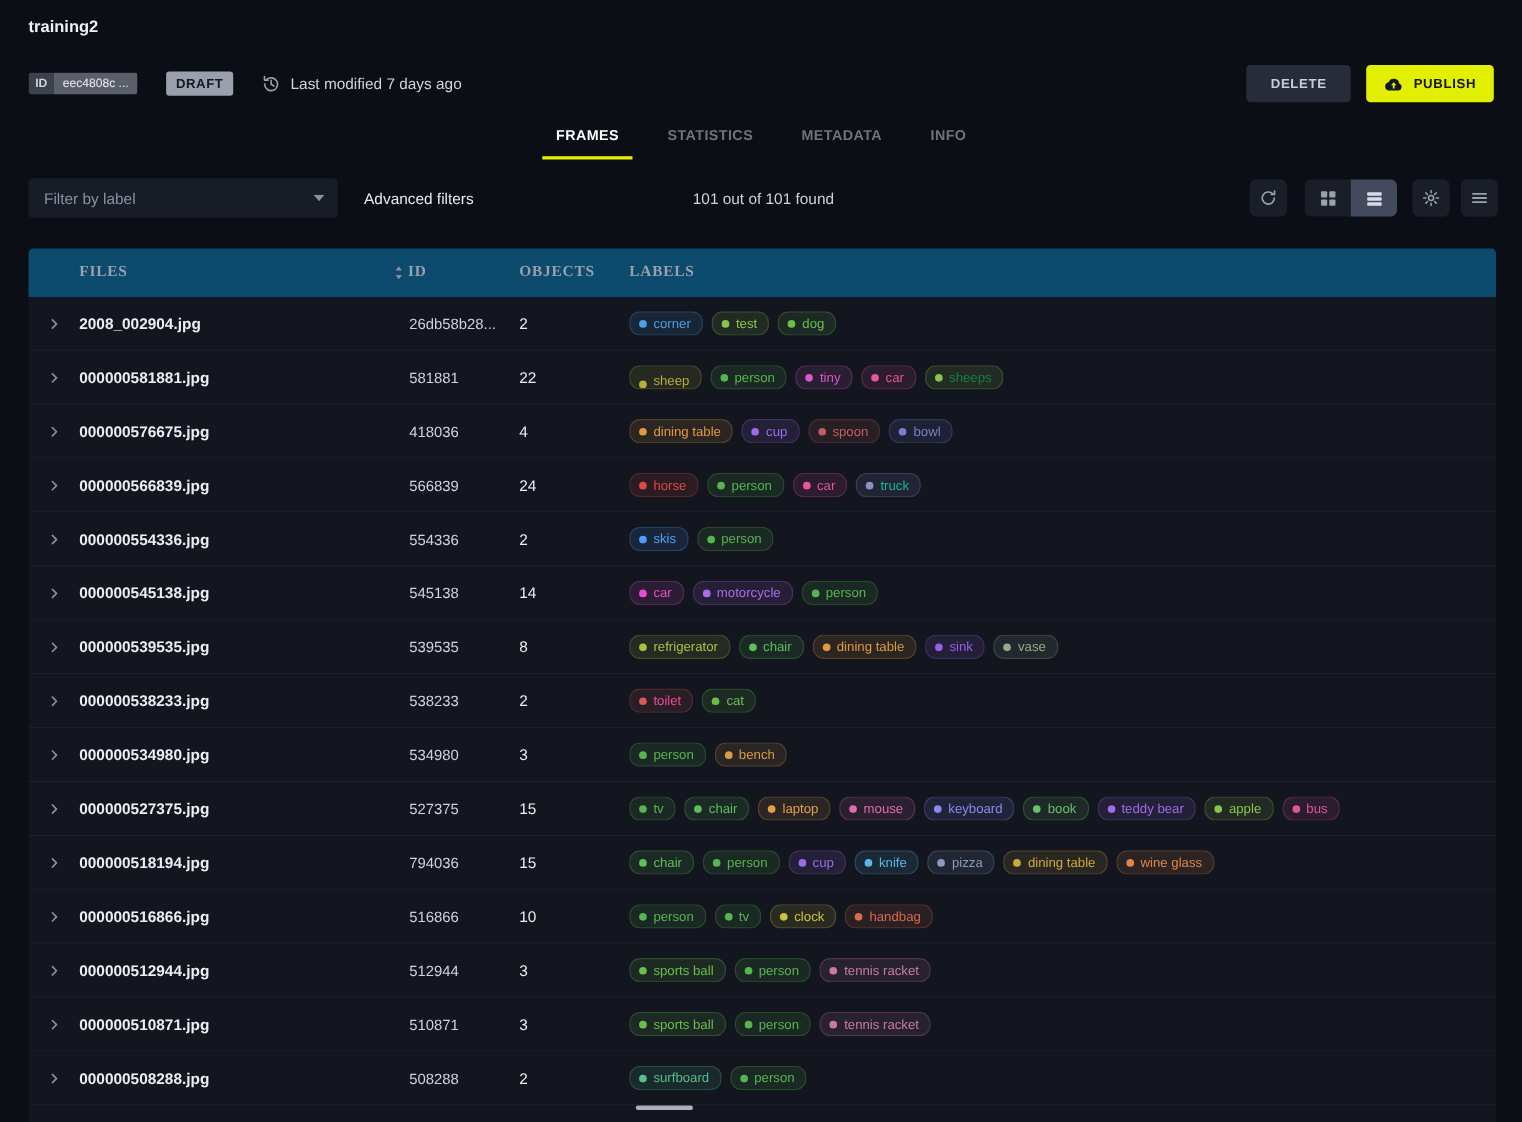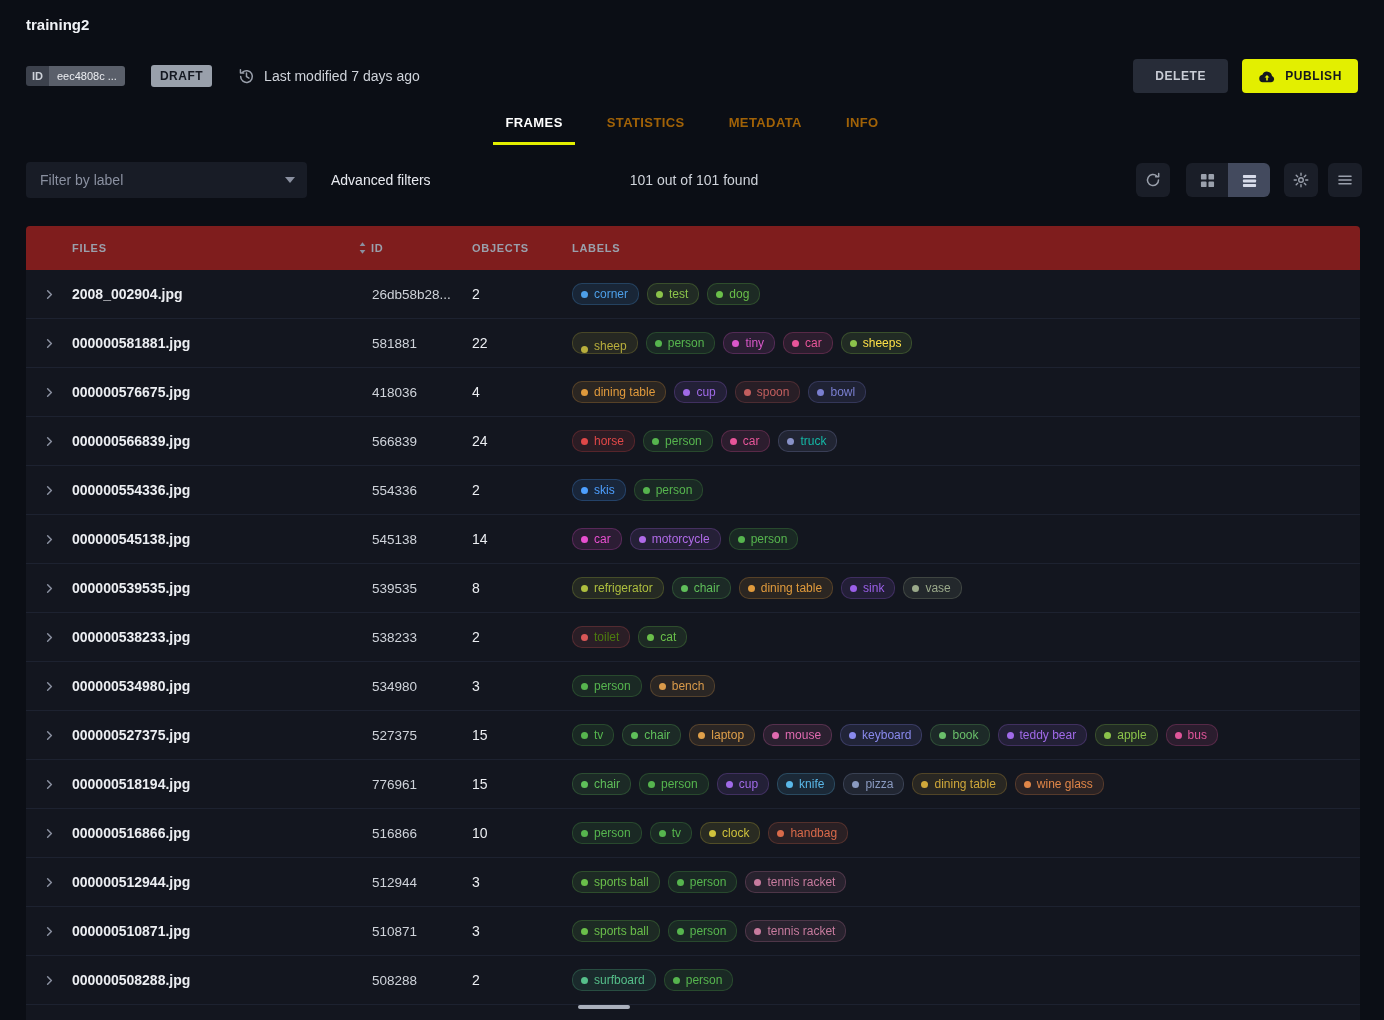--- a/index.html
+++ b/index.html
@@ -17,38 +17,38 @@
   .draft-badge{margin-left:26px;background:#99a0ab;color:#141821;font-size:12px;font-weight:bold;
     padding:4px 9px;border-radius:3px;letter-spacing:.5px;}
   .modified{margin-left:26px;display:flex;align-items:center;gap:9px;color:#cfd3da;font-size:14px;}
   .modified .hicon{display:flex;color:#9aa0ac;}
   .delete-btn{margin-left:auto;background:#272c38;color:#c9cdd6;border:none;height:34px;padding:0 22px;
     border-radius:4px;font-size:12px;font-weight:bold;letter-spacing:.6px;font-family:inherit;cursor:pointer;}
   .publish-btn{margin-left:14px;background:#e3ef00;color:#14171e;border:none;height:34px;padding:0 16px;
     border-radius:4px;font-size:12px;font-weight:bold;letter-spacing:.6px;font-family:inherit;cursor:pointer;
     display:flex;align-items:center;gap:9px;}
   .tabs{display:flex;justify-content:center;gap:20px;margin-top:12px;}
-  .tab{font-size:13px;font-weight:bold;letter-spacing:.4px;color:#a16207;padding:10px 12px 12px;
+  .tab{font-size:13px;font-weight:bold;letter-spacing:.4px;color:#737373;padding:10px 12px 12px;
     border-bottom:3px solid transparent;cursor:pointer;}
   .tab.active{color:#ffffff;border-bottom-color:#e3ef00;}
   .filter-row{display:flex;align-items:center;margin:17px 22px 0 26px;position:relative;height:36px;}
   .filter-select{width:255px;height:36px;background:#181c26;border-radius:4px;display:flex;align-items:center;
     justify-content:space-between;padding:0 12px 0 14px;color:#8a90a0;font-size:14px;cursor:pointer;}
   .advanced{margin-left:12px;color:#e8eaf0;font-size:14px;padding:8px 12px;cursor:pointer;}
   .results{position:absolute;left:50%;transform:translateX(-50%);color:#cfd3da;font-size:14px;}
   .right-icons{margin-left:auto;display:flex;align-items:center;}
   .icon-btn{width:34px;height:34px;background:#1a1e28;border-radius:6px;display:flex;align-items:center;
     justify-content:center;color:#9aa0ac;cursor:pointer;}
   .seg{display:flex;margin-left:16px;border-radius:6px;overflow:hidden;}
   .seg .icon-btn{border-radius:0;width:42px;}
   .seg .icon-btn.active{background:#434a5e;color:#d8dcea;}
   .gap14{margin-left:14px;} .gap10{margin-left:10px;}
   .table{margin:28px 24px 0 26px;}
-  .thead{display:grid;grid-template-columns:46px 300px 100px 100px 1fr;background:#7f1d1d;height:44px;
-    align-items:center;border-radius:4px 4px 0 0;color:#9aa0ac;font-size:11px;font-weight:bold;letter-spacing:.7px;}
+  .thead{display:grid;grid-template-columns:46px 300px 100px 100px 1fr;background:#0c4a6e;height:44px;
+    align-items:center;border-radius:4px 4px 0 0;color:#9aa0ac;font-size:14px;font-weight:bold;letter-spacing:.7px;font-family:Liberation Serif, serif;}
   .th-id{display:flex;align-items:center;gap:4px;cursor:pointer;}
   .th-id .sort{display:flex;color:#8a90a0;margin-left:-14px;}
   .row{display:grid;grid-template-columns:46px 300px 100px 100px 1fr;height:48px;align-items:center;
     background:#13161f;border-bottom:1px solid #1d2230;cursor:pointer;}
   .chevron-cell{display:flex;justify-content:center;}
   .chev{display:flex;color:#8a90a0;}
   .file-cell{font-size:14px;font-weight:bold;color:#eceef2;}
   .id-cell{font-size:13.5px;color:#cfd3da;}
   .obj-cell{font-size:14px;color:#eceef2;}
   .chips{display:flex;gap:8px;align-items:center;flex-wrap:nowrap;overflow:hidden;}
@@ -223,21 +223,21 @@
             <span>person</span>
           </span>
           <span class="chip" style="color: rgb(217, 87, 201); background: rgba(217, 87, 201, 0.12); border: 1px solid rgba(217, 87, 201, 0.24);">
             <span class="dot" style="background: rgb(217, 87, 201);"></span>
             <span>tiny</span>
           </span>
           <span class="chip" style="color: rgb(232, 85, 154); background: rgba(232, 85, 154, 0.12); border: 1px solid rgba(232, 85, 154, 0.24);">
             <span class="dot" style="background: rgb(232, 85, 154);"></span>
             <span>car</span>
           </span>
-          <span class="chip" style="color: #fde047; background: rgba(139, 195, 74, 0.12); border: 1px solid rgba(139, 195, 74, 0.24);">
+          <span class="chip" style="color: #15803d; background: rgba(139, 195, 74, 0.12); border: 1px solid rgba(139, 195, 74, 0.24);">
             <span class="dot" style="background: rgb(139, 195, 74);"></span>
             <span>sheeps</span>
           </span>
         </div>
   </div>
 
   <div class="row">
     <div class="chevron-cell">
       <span class="chev">
         <svg width="15" height="15" viewBox="0 0 16 16" fill="none" stroke="currentColor" stroke-width="1.6" stroke-linecap="round" stroke-linejoin="round">
@@ -389,21 +389,21 @@
       <span class="chev">
         <svg width="15" height="15" viewBox="0 0 16 16" fill="none" stroke="currentColor" stroke-width="1.6" stroke-linecap="round" stroke-linejoin="round">
           <path d="M6 4l4 4-4 4"></path>
         </svg>
       </span>
     </div>
     <div class="file-cell">000000538233.jpg</div>
     <div class="id-cell">538233</div>
     <div class="obj-cell">2</div>
     <div class="chips">
-          <span class="chip" style="color: #4d7c0f; background: rgba(217, 87, 87, 0.12); border: 1px solid rgba(217, 87, 87, 0.24);">
+          <span class="chip" style="color: #ec4899; background: rgba(217, 87, 87, 0.12); border: 1px solid rgba(217, 87, 87, 0.24);">
             <span class="dot" style="background: rgb(217, 87, 87);"></span>
             <span>toilet</span>
           </span>
           <span class="chip" style="color: rgb(106, 191, 74); background: rgba(106, 191, 74, 0.12); border: 1px solid rgba(106, 191, 74, 0.24);">
             <span class="dot" style="background: rgb(106, 191, 74);"></span>
             <span>cat</span>
           </span>
         </div>
   </div>
 
@@ -483,21 +483,21 @@
 
   <div class="row">
     <div class="chevron-cell">
       <span class="chev">
         <svg width="15" height="15" viewBox="0 0 16 16" fill="none" stroke="currentColor" stroke-width="1.6" stroke-linecap="round" stroke-linejoin="round">
           <path d="M6 4l4 4-4 4"></path>
         </svg>
       </span>
     </div>
     <div class="file-cell">000000518194.jpg</div>
-    <div class="id-cell">776961</div>
+    <div class="id-cell">794036</div>
     <div class="obj-cell">15</div>
     <div class="chips">
           <span class="chip" style="color: rgb(95, 191, 90); background: rgba(95, 191, 90, 0.12); border: 1px solid rgba(95, 191, 90, 0.24);">
             <span class="dot" style="background: rgb(95, 191, 90);"></span>
             <span>chair</span>
           </span>
           <span class="chip" style="color: rgb(86, 181, 78); background: rgba(86, 181, 78, 0.12); border: 1px solid rgba(86, 181, 78, 0.24);">
             <span class="dot" style="background: rgb(86, 181, 78);"></span>
             <span>person</span>
           </span>

